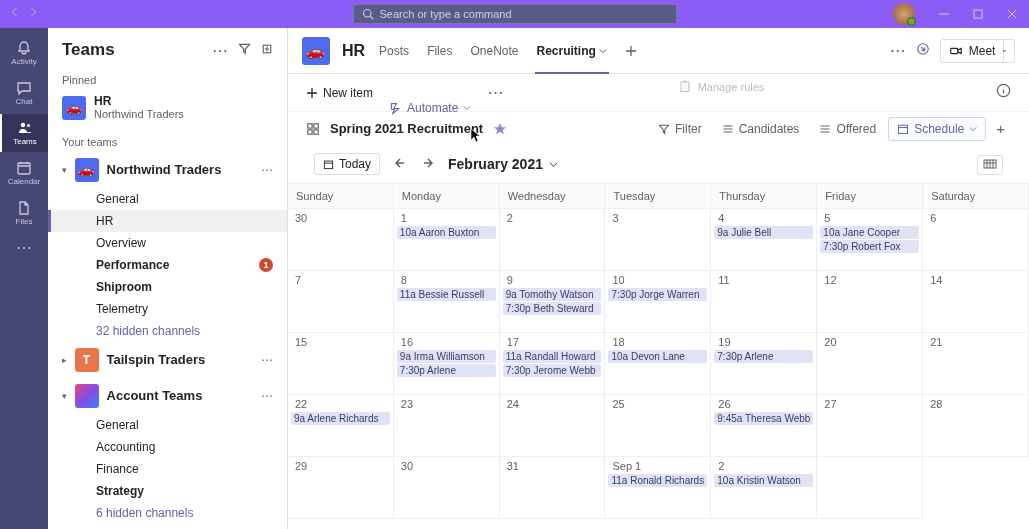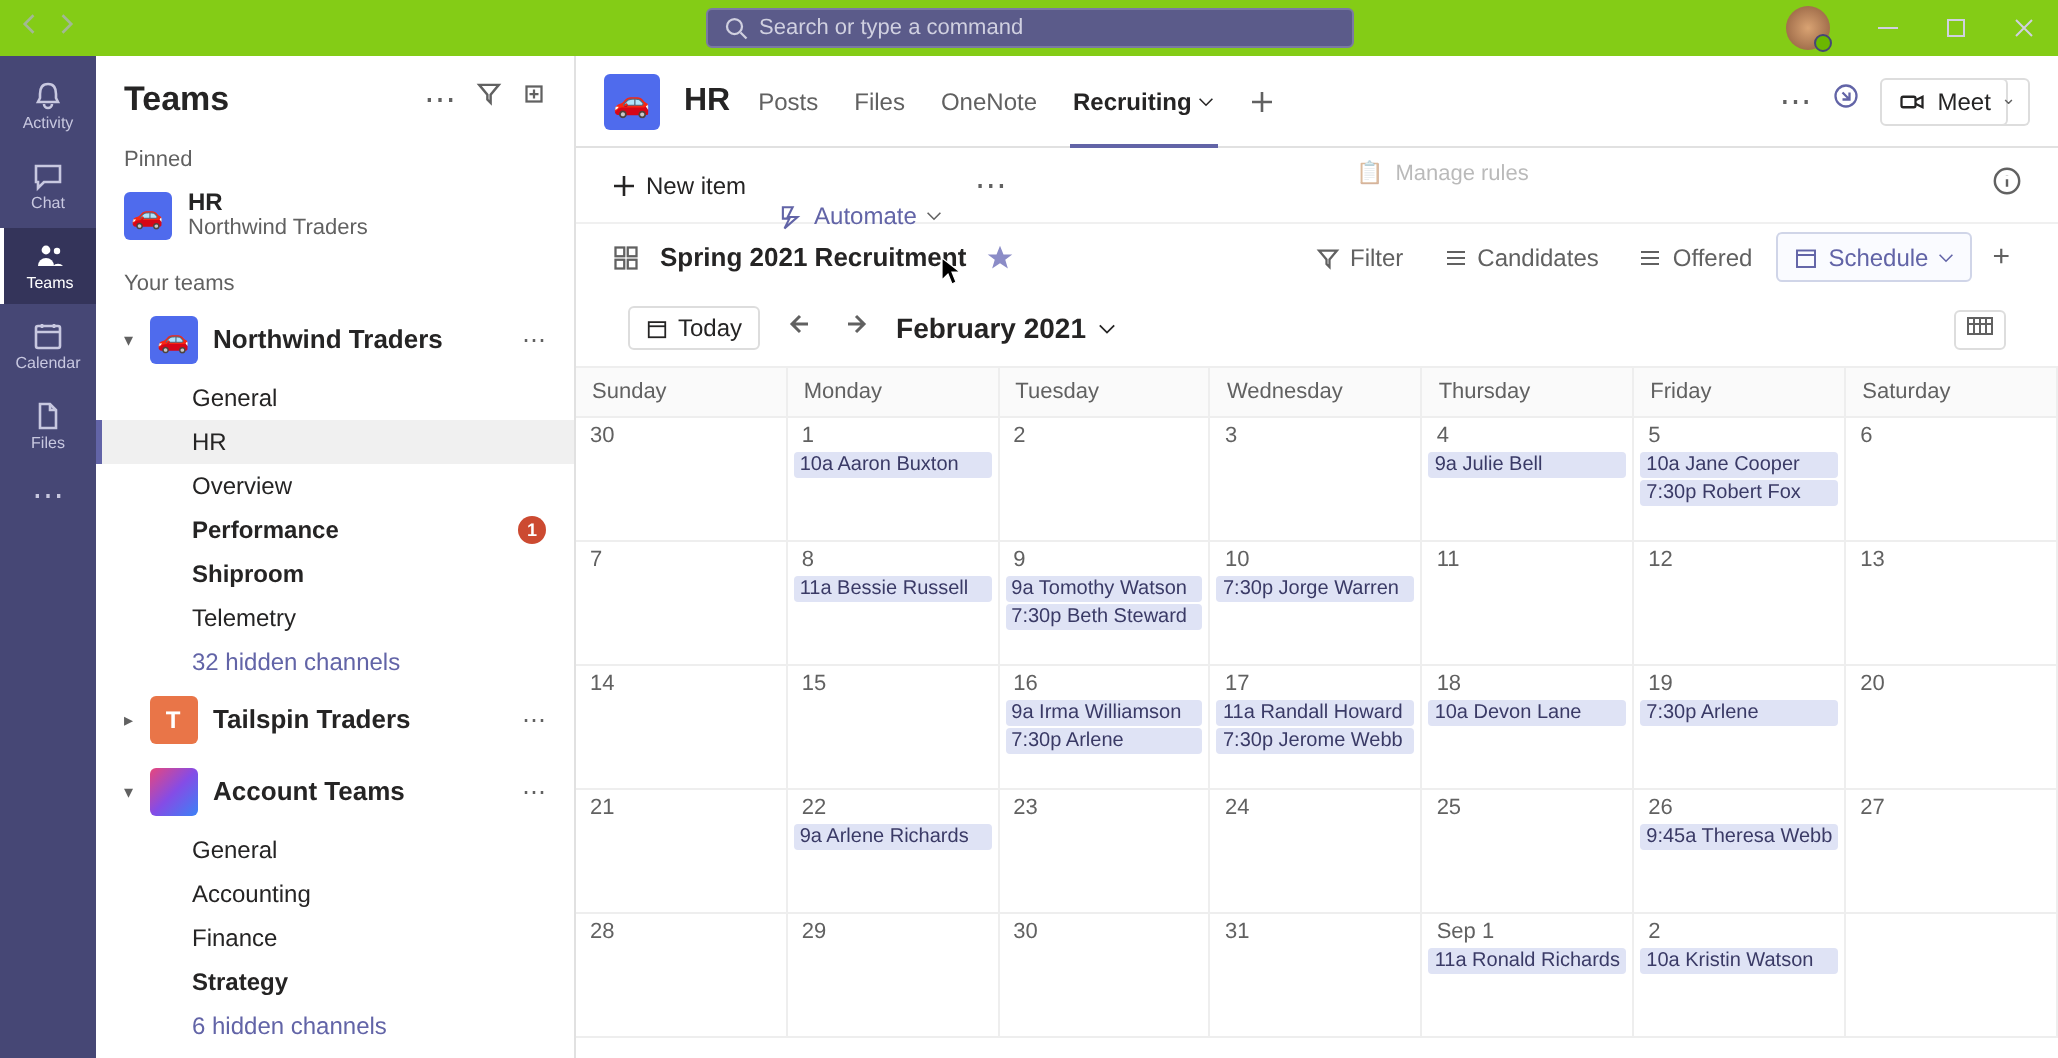--- a/index.html
+++ b/index.html
@@ -1,17 +1,17 @@
 <!DOCTYPE html>
 <html><head>
 <meta charset="utf-8">
 <style>
 * { margin: 0; padding: 0; box-sizing: border-box; font-family: "Segoe UI", -apple-system, sans-serif; }
 html, body { width: 1029px; height: 529px; overflow: hidden; background: #fff; }
-.titlebar { height: 28px; background: #84cc16; display: flex; align-items: center; justify-content: center; position: relative; }
+.titlebar { height: 28px; background: #8b5cf6; display: flex; align-items: center; justify-content: center; position: relative; }
 .search-wrap { width: 324px; height: 20px; background: #5b5b8a; border-radius: 3px; border: 1px solid #7a7aa3; display: flex; align-items: center; color: #d0d0e0; font-size: 11px; }
 .search-wrap svg { margin: 0 6px 0 8px; }
 .titlebar-right { position: absolute; right: 0; display: flex; align-items: center; gap: 0; }
 .avatar { width: 22px; height: 22px; border-radius: 50%; background: radial-gradient(circle, #d9a373, #8c5a3c); margin-right: 12px; position: relative; }
 .avatar::after { content:""; position:absolute; width:7px; height:7px; background:#6bb700; border-radius:50%; bottom:-1px; right:-1px; border:1px solid #464775; }
 .winbtn { width: 34px; height: 28px; display: flex; align-items:center; justify-content:center; color:#d0d0e0; }
 .titlebar-left { position:absolute; left:8px; display:flex; gap:4px; color:#b0b0ca; }
 .titlebar-left svg { opacity:.7; }
 .body { display: flex; height: calc(529px - 28px); }
 .apprail { width: 48px; background: #464775; display: flex; flex-direction: column; align-items: center; padding-top: 6px; gap: 2px; }
@@ -56,21 +56,21 @@
 .toolbar { height:38px; display:flex; align-items:center; padding:0 18px; gap:16px; position:relative; border-bottom:1px solid #f0f0f0; }
 .tb-btn { display:flex; align-items:center; gap:5px; font-size:12px; color:#252424; cursor:pointer; }
 .tb-btn.auto { color:#6264a7;margin-top:31px; }
 .tb-info { margin-left:auto; color:#616161; }
 .ghost-menu { position:absolute; left:386px; top:2px; background:#fff; opacity:.5; font-size:11px; color:#777; padding:2px 4px; }
 .ghost-menu .row { display:flex; align-items:center; gap:6px; padding:2px 0; }
 
 .listheader { display:flex; align-items:center; padding:4px 18px 10px 18px; gap:10px; }
 .listheader .lh-title { font-size:13px; font-weight:700; color:#252424; }
 .listheader svg.star { color:#8b8cc7; }
-.lh-right { margin-left:auto; display:flex; gap:4px; font-size:12px; }
+.lh-right { margin-left:auto; display:flex; align-items:center; gap:4px; font-size:12px; }
 .view-btn { display:flex; align-items:center; gap:5px; padding:4px 8px; color:#616161; cursor:pointer; }
 .view-btn.active { color:#6264a7; border:1px solid #d0d5e8; border-radius:3px; background:#fafbff; }
 .view-add { padding:4px 6px; color:#616161; font-size:15px; }
 
 .calnav { display:flex; align-items:center; padding:2px 26px 8px 26px; gap:12px; }
 .today-btn { display:flex; align-items:center; gap:5px; border:1px solid #ddd; padding:3px 8px; border-radius:3px; font-size:12px; color:#252424; }
 .navarrow { color:#616161; padding:2px; cursor:pointer; }
 .month-label { display:flex; align-items:center; gap:6px; font-size:14px; font-weight:600; color:#252424; cursor:pointer; }
 .calnav .right { margin-left:auto; }
 .density { border:1px solid #ddd; border-radius:3px; padding:3px 5px; color:#616161; font-size:11px; }
@@ -357,22 +357,22 @@
               <rect x="1" y="1" width="12" height="8"></rect>
               <path d="M1 4 H13 M4 1 V9 M7 1 V9 M10 1 V9"></path>
             </svg></span>
       </div>
     </div>
 
     <div class="calendar">
       <div class="cal-grid" id="cal-grid">
           <div class="cal-head">Sunday</div>
           <div class="cal-head">Monday</div>
+          <div class="cal-head">Wednesday</div>
           <div class="cal-head">Tuesday</div>
-          <div class="cal-head">Wednesday</div>
           <div class="cal-head">Thursday</div>
           <div class="cal-head">Friday</div>
           <div class="cal-head">Saturday</div>
           <div class="cal-cell">
             <span class="daynum">30</span>
           </div>
           <div class="cal-cell">
             <span class="daynum">1</span>
             <div class="event">10a Aaron Buxton</div>
           </div>
@@ -410,23 +410,20 @@
             <span class="daynum">10</span>
             <div class="event">7:30p Jorge Warren</div>
           </div>
           <div class="cal-cell">
             <span class="daynum">11</span>
           </div>
           <div class="cal-cell">
             <span class="daynum">12</span>
           </div>
           <div class="cal-cell">
-            <span class="daynum">13</span>
-          </div>
-          <div class="cal-cell">
             <span class="daynum">14</span>
           </div>
           <div class="cal-cell">
             <span class="daynum">15</span>
           </div>
           <div class="cal-cell">
             <span class="daynum">16</span>
             <div class="event">9a Irma Williamson</div>
             <div class="event">7:30p Arlene</div>
           </div>

